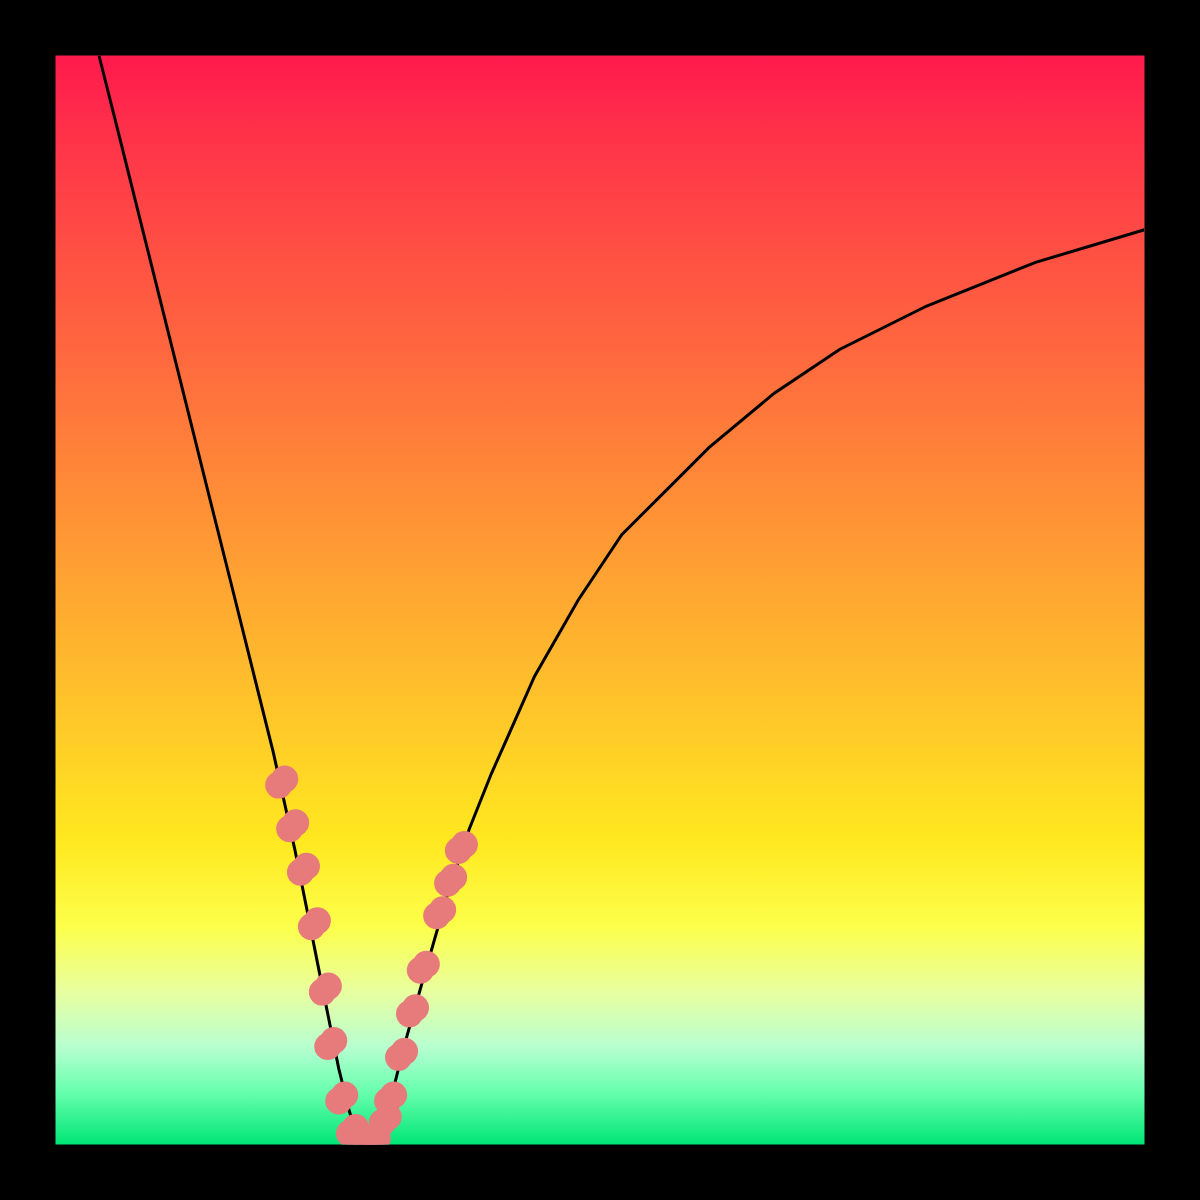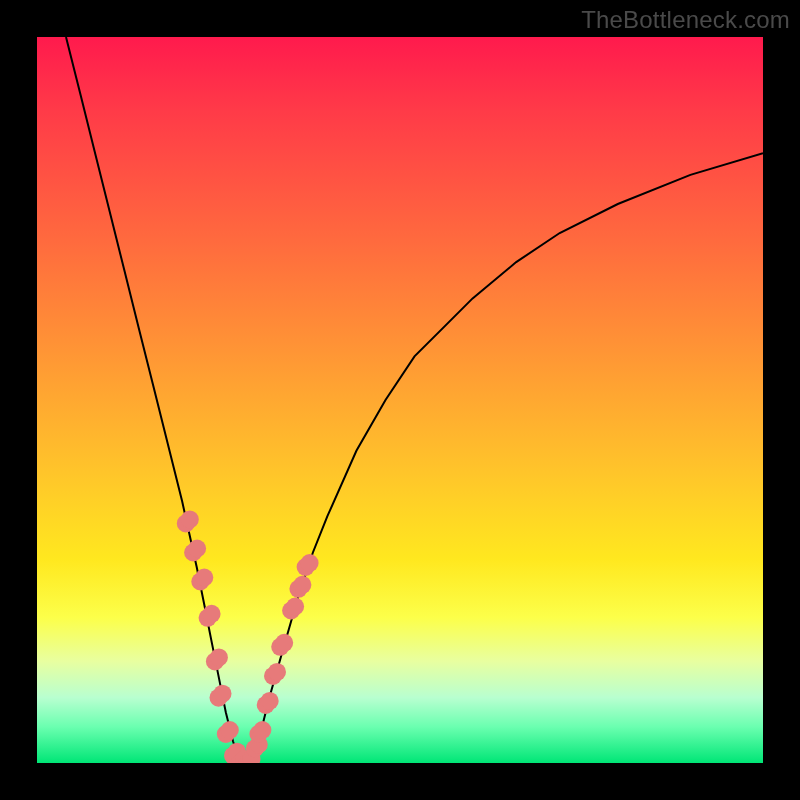--- a/index.html
+++ b/index.html
@@ -64,21 +64,20 @@
     width: 726px;
     height: 726px;
     z-index: 6;
   }
 </style>
 </head>
 <body>
 
 <div class="frame">
 
-  <div class="watermark">TheBottleneck.com</div>
 
   <div class="plot-area">
 
     <svg class="curve" viewBox="0 0 726 726" preserveAspectRatio="none">
       <path id="curve-path" fill="none" stroke="#000000" stroke-width="2" d="M29.0 0.0 L43.6 58.1 L58.1 116.2 L72.6 174.2 L87.1 232.3 L101.6 290.4 L116.2 348.5 L130.7 406.6 L145.2 464.6 L159.7 530.0 L167.0 566.3 L174.2 602.6 L181.5 638.9 L188.8 675.2 L196.0 704.2 L203.3 726.0 L210.5 726.0 L217.8 711.5 L225.1 689.7 L232.3 660.7 L246.8 609.8 L261.4 559.0 L275.9 515.5 L290.4 479.2 L319.4 413.8 L348.5 363.0 L377.5 319.4 L406.6 290.4 L435.6 261.4 L479.2 225.1 L522.7 196.0 L580.8 167.0 L653.4 137.9 L726.0 116.2"></path>
     </svg>
 
     <svg class="dots" viewBox="0 0 726 726" preserveAspectRatio="none">
       <g id="dots-group">
           <circle cx="148.8" cy="486.4" r="9" fill="#e77a7a"></circle>

